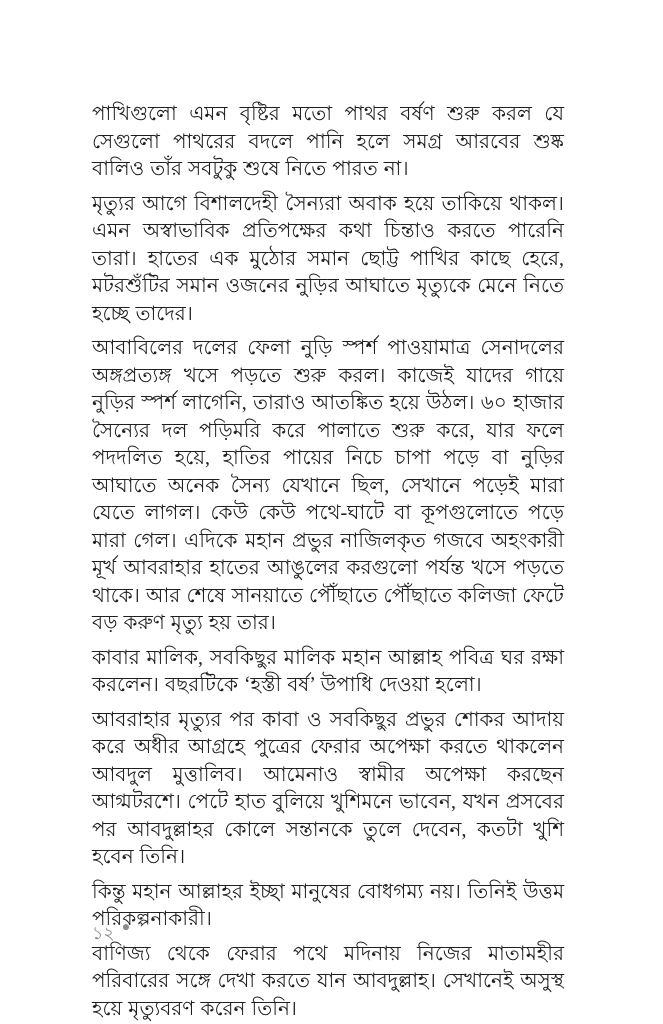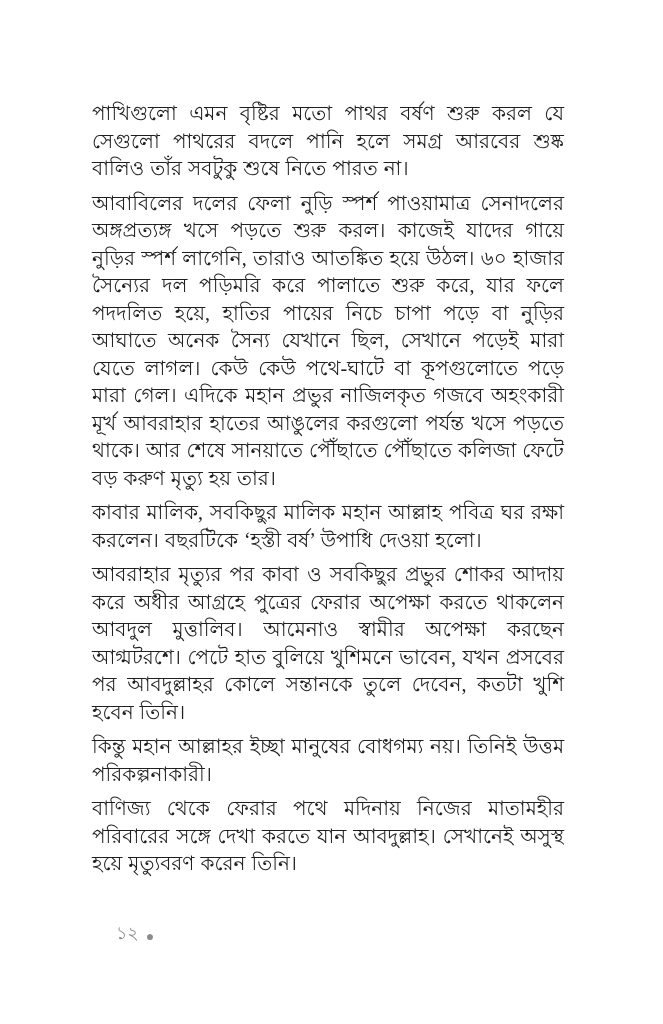--- a/index.html
+++ b/index.html
@@ -33,39 +33,39 @@
   }
   .page-footer {
     position: absolute;
     top: 921px;
     left: 92px;
     width: 472px;
     color: #8c8c8c;
     font-size: 17.5px;
     line-height: 24px;
     display: flex;
-    align-items: flex-end;
-    margin-left: 24px;
+    align-items: flex-start;
   }
   .page-footer .dot {
     display: inline-block;
     margin: 0 7px;
     font-size: 14px;
     line-height: 1;
     position: relative;
     top: -1px;
   }
 </style>
 </head>
 <body>
 
 <div class="page">
 
   <div class="page-body">
     <p>পাখিগুলো এমন বৃষ্টির মতো পাথর বর্ষণ শুরু করল যে সেগুলো পাথরের বদলে পানি হলে সমগ্র আরবের শুষ্ক বালিও তাঁর সবটুকু শুষে নিতে পারত না।</p>
+    <p>মৃত্যুর আগে বিশালদেহী সৈন্যরা অবাক হয়ে তাকিয়ে থাকল। এমন অস্বাভাবিক প্রতিপক্ষের কথা চিন্তাও করতে পারেনি তারা। হাতের এক মুঠোর সমান ছোট্ট পাখির কাছে হেরে, মটরশুঁটির সমান ওজনের নুড়ির আঘাতে মৃত্যুকে মেনে নিতে হচ্ছে তাদের।</p>
     <p>আবাবিলের দলের ফেলা নুড়ি স্পর্শ পাওয়ামাত্র সেনাদলের অঙ্গপ্রত্যঙ্গ খসে পড়তে শুরু করল। কাজেই যাদের গায়ে নুড়ির স্পর্শ লাগেনি, তারাও আতঙ্কিত হয়ে উঠল। ৬০ হাজার সৈন্যের দল পড়িমরি করে পালাতে শুরু করে, যার ফলে পদদলিত হয়ে, হাতির পায়ের নিচে চাপা পড়ে বা নুড়ির আঘাতে অনেক সৈন্য যেখানে ছিল, সেখানে পড়েই মারা যেতে লাগল। কেউ কেউ পথে-ঘাটে বা কূপগুলোতে পড়ে মারা গেল। এদিকে মহান প্রভুর নাজিলকৃত গজবে অহংকারী মূর্খ আবরাহার হাতের আঙুলের করগুলো পর্যন্ত খসে পড়তে থাকে। আর শেষে সানয়াতে পৌঁছাতে পৌঁছাতে কলিজা ফেটে বড় করুণ মৃত্যু হয় তার।</p>
     <p>কাবার মালিক, সবকিছুর মালিক মহান আল্লাহ পবিত্র ঘর রক্ষা করলেন। বছরটিকে ‘হস্তী বর্ষ’ উপাধি দেওয়া হলো।</p>
     <p>আবরাহার মৃত্যুর পর কাবা ও সবকিছুর প্রভুর শোকর আদায় করে অধীর আগ্রহে পুত্রের ফেরার অপেক্ষা করতে থাকলেন আবদুল মুত্তালিব। আমেনাও স্বামীর অপেক্ষা করছেন আগ্মটরশে। পেটে হাত বুলিয়ে খুশিমনে ভাবেন, যখন প্রসবের পর আবদুল্লাহর কোলে সন্তানকে তুলে দেবেন, কতটা খুশি হবেন তিনি।</p>
     <p>কিন্তু মহান আল্লাহর ইচ্ছা মানুষের বোধগম্য নয়। তিনিই উত্তম পরিকল্পনাকারী।</p>
     <p>বাণিজ্য থেকে ফেরার পথে মদিনায় নিজের মাতামহীর পরিবারের সঙ্গে দেখা করতে যান আবদুল্লাহ। সেখানেই অসুস্থ হয়ে মৃত্যুবরণ করেন তিনি।</p>
   </div>
 
   <div class="page-footer">
     <span>১২</span>
     <span class="dot">●</span>

